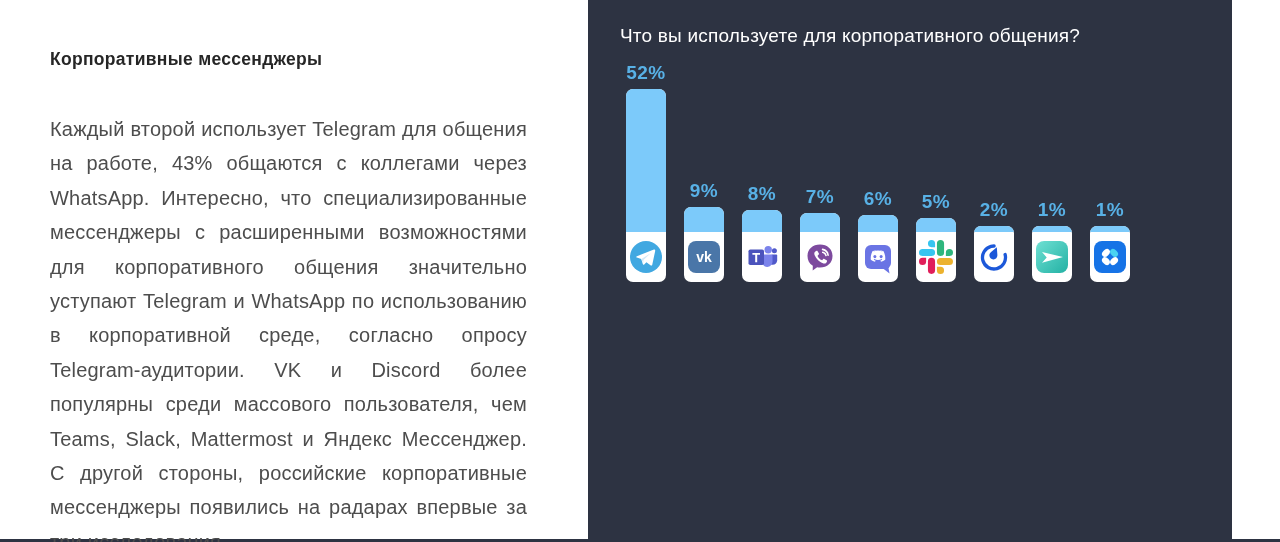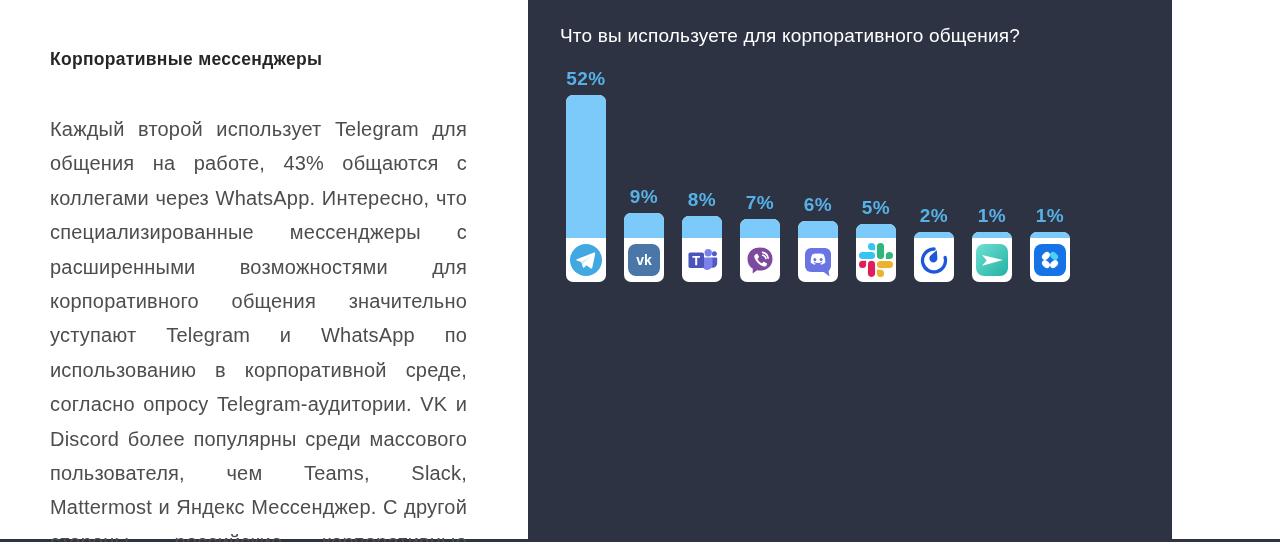--- a/index.html
+++ b/index.html
@@ -5,21 +5,21 @@
   * { box-sizing: border-box; }
   html, body { margin: 0; padding: 0; }
   body {
     width: 1280px; height: 542px; overflow: hidden;
     font-family: "Liberation Sans", sans-serif;
     background: #ffffff;
   }
   .page { display: flex; width: 1280px; height: 542px; border-bottom: 3px solid #2d3342; }
 
   
-  .left-panel { width: 528px; height: 100%; background: #ffffff; padding: 49px 61px 0 50px; }
+  .left-panel { width: 588px; height: 100%; background: #ffffff; padding: 49px 61px 0 50px; }
   .section-heading {
     margin: 0; font-size: 17.5px; font-weight: bold; color: #262626; letter-spacing: .3px;
   }
   .body-paragraph {
     margin: 42px 0 0; font-size: 20px; line-height: 34.4px; color: #4d4d4d;
     text-align: justify; letter-spacing: .2px;
   }
 
   
   .right-panel { width: 644px; height: 100%; background: #2d3342; padding: 25px 0 0 32px; }
@@ -33,21 +33,21 @@
   .bar-col { display: flex; flex-direction: column; align-items: center; }
   .bar-label {
     font-size: 19px; font-weight: bold; color: #58b1e6; letter-spacing: .5px;
     margin-bottom: 5px; line-height: 22px;
   }
   .bar {
     width: 40px; background: #ffffff; border-radius: 7px; overflow: hidden;
     display: flex; flex-direction: column;
   }
   .bar-fill { width: 100%; background: #7ccafa; }
-  .bar-base { width: 100%; height: 44px; display: flex; align-items: center; justify-content: center; }
+  .bar-base { width: 100%; height: 50px; display: flex; align-items: center; justify-content: center; }
   .app-icon { display: flex; width: 34px; height: 34px; }
   .app-icon svg { width: 100%; height: 100%; display: block; }
 </style>
 </head>
 <body>
 
 <div class="page">
 
   <div class="left-panel">
     <h1 class="section-heading">Корпоративные мессенджеры</h1>

